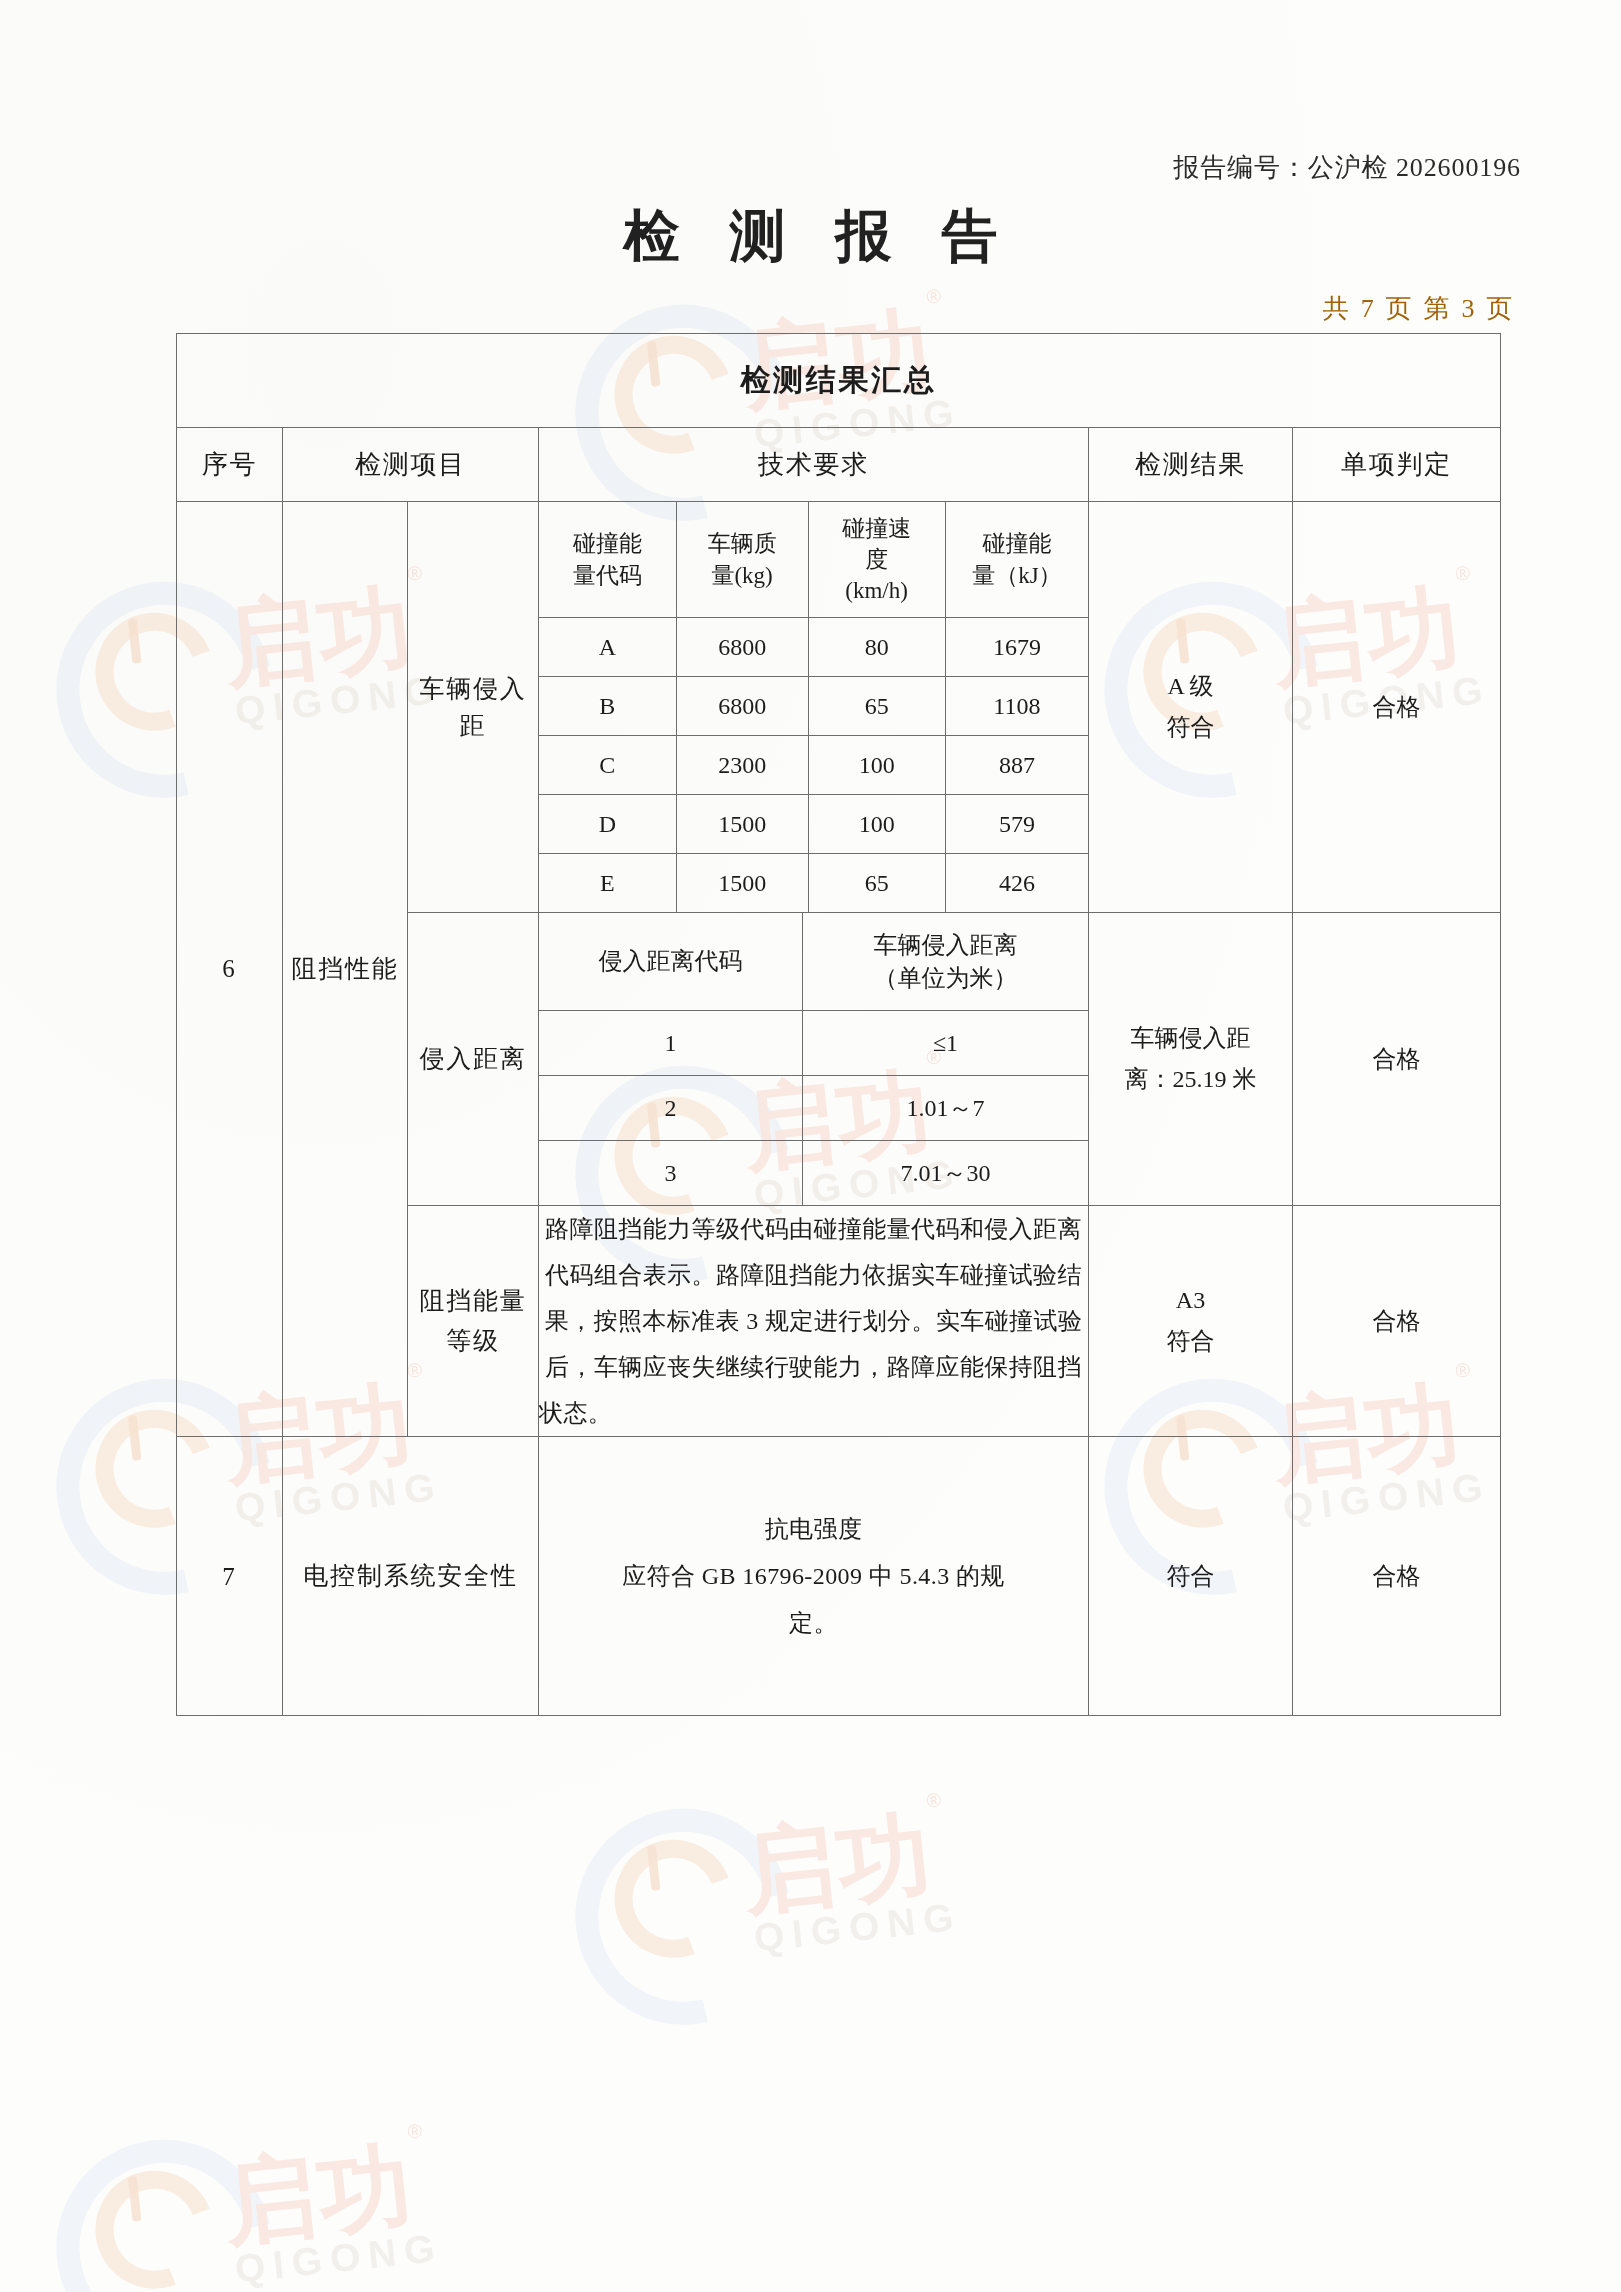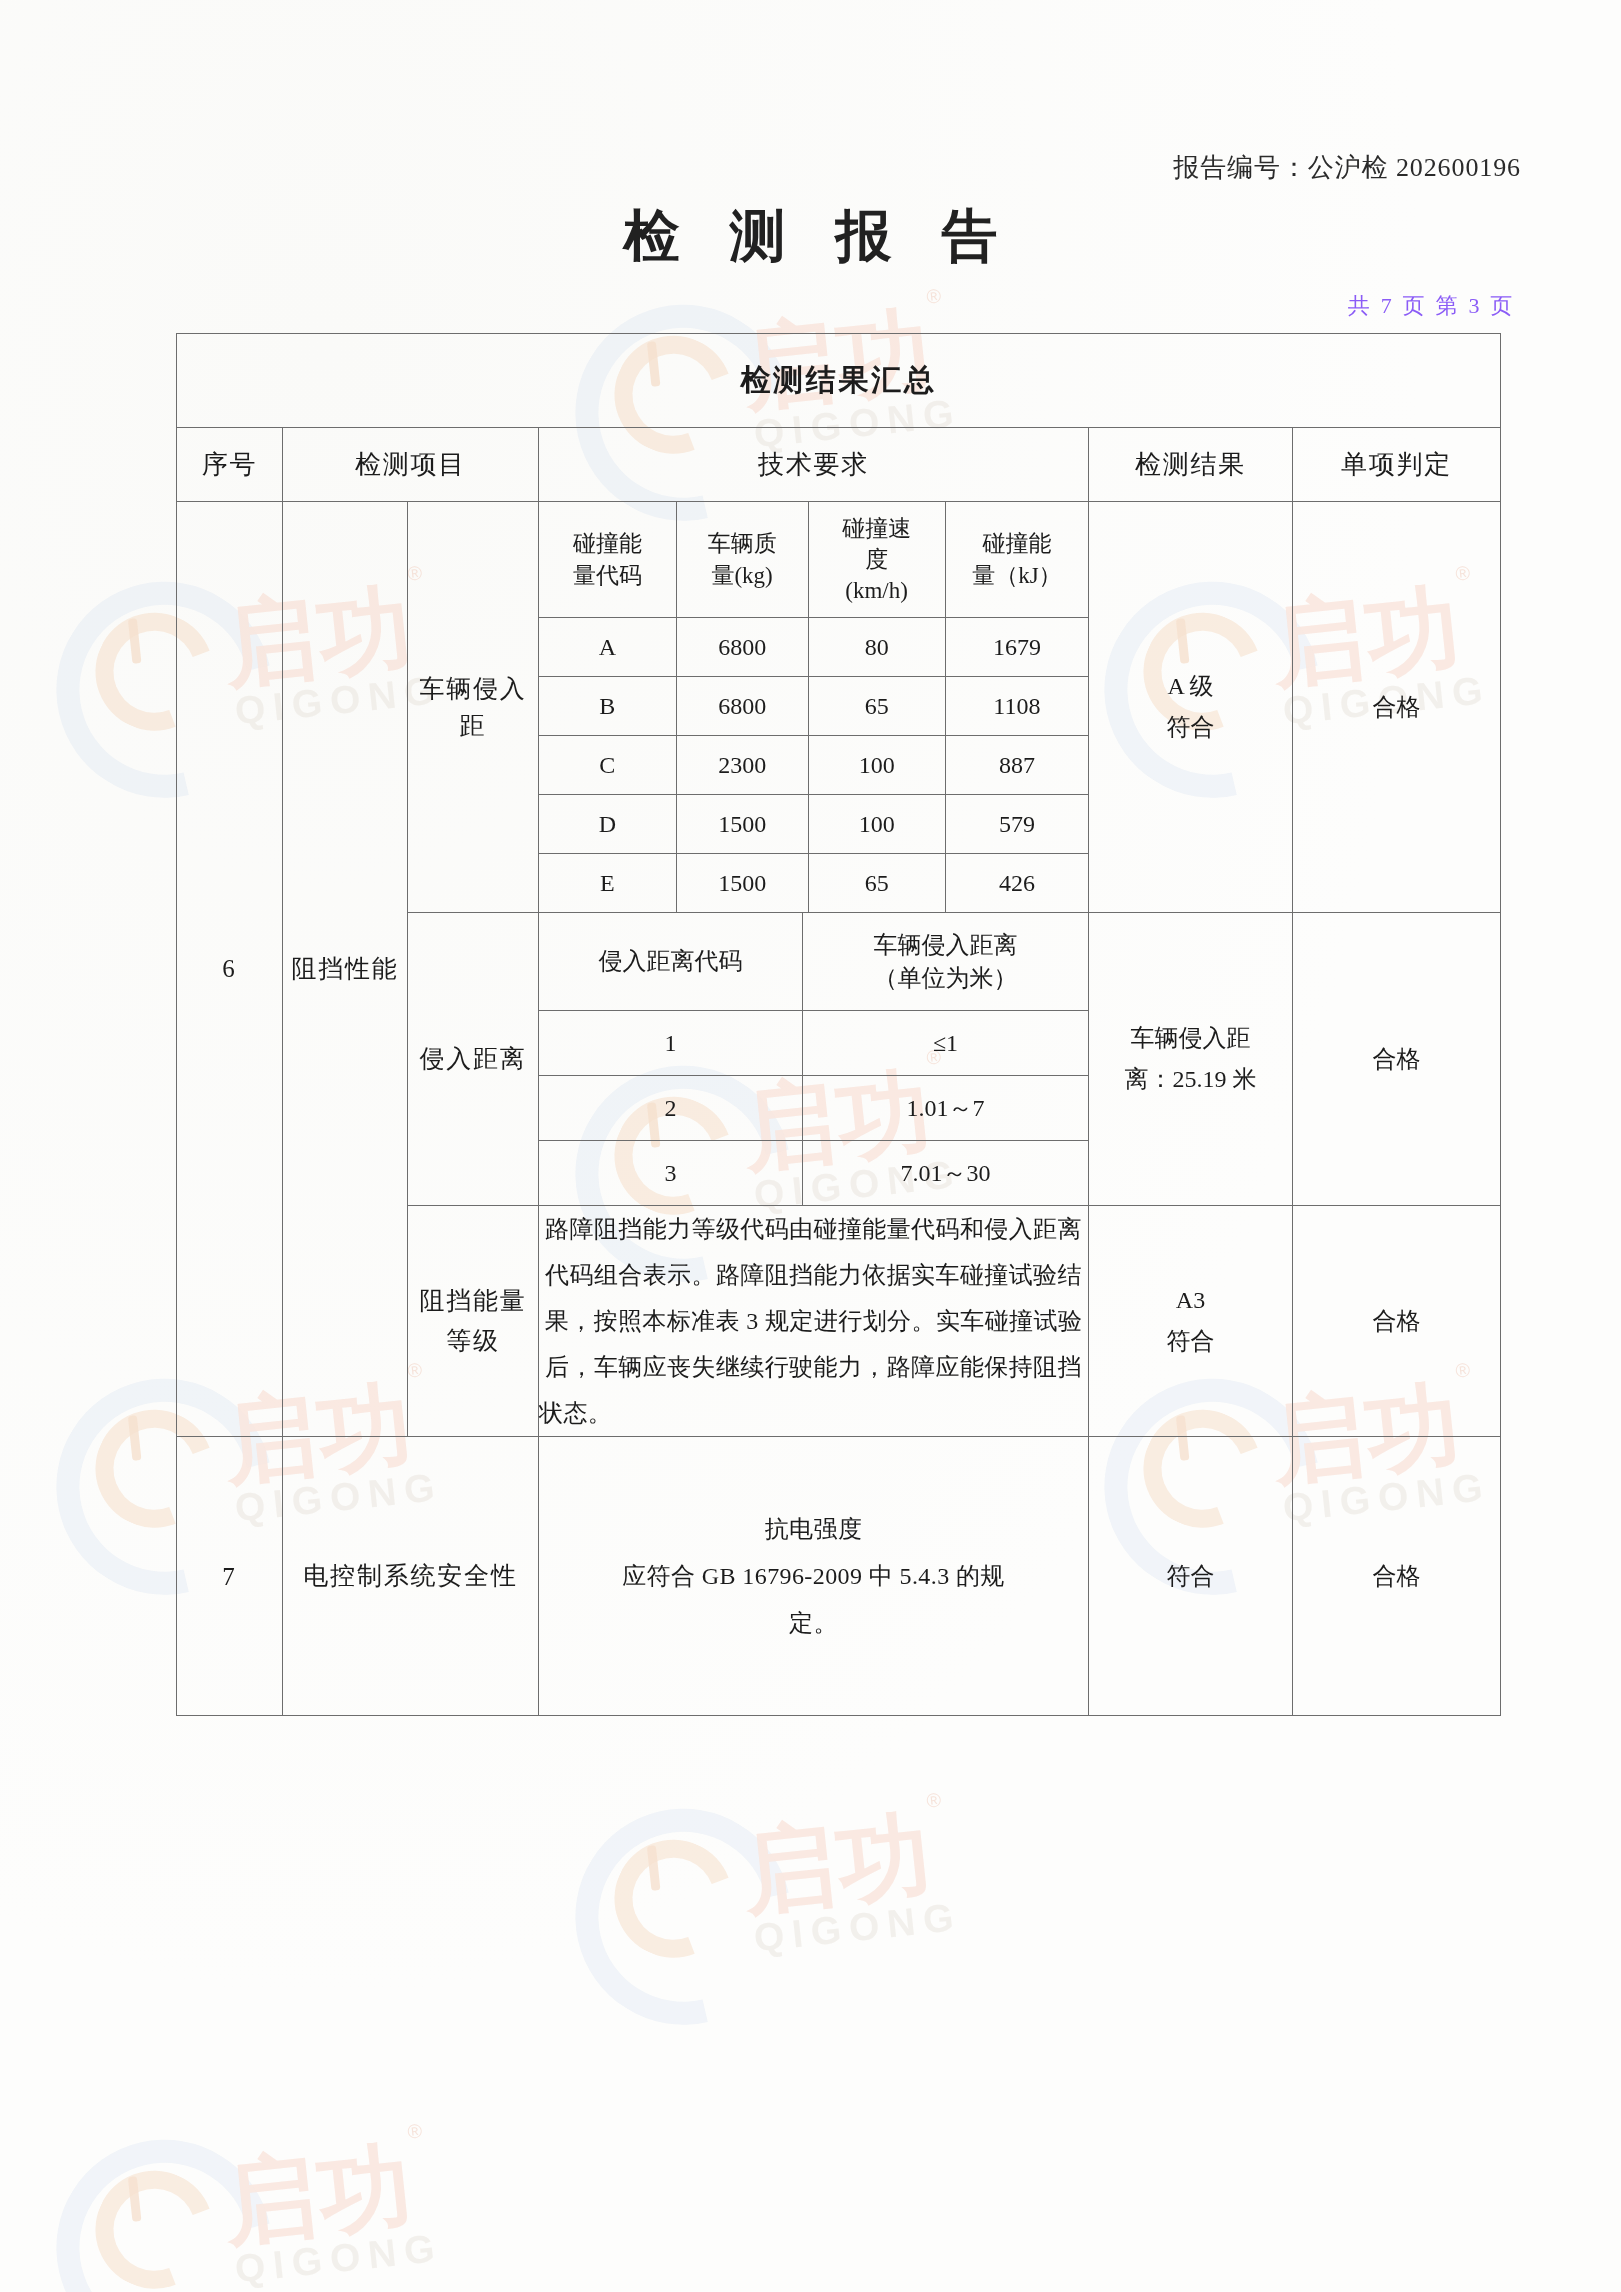--- a/index.html
+++ b/index.html
@@ -120,24 +120,24 @@
     font-size: 56px;
     font-weight: 700;
     letter-spacing: 18px;
     color: #212121;
     padding-left: 18px;
   }
   .page-of {
     position: absolute;
     right: 106px;
     top: 291px;
-    font-size: 22px;
+    font-size: 26px;
     letter-spacing: 2.7px;
     white-space: nowrap;
-    color: #8b5cf6;
+    color: #a16207;
   }
 
   
   table {
     border-collapse: collapse;
     table-layout: fixed;
   }
   .main-table {
     position: absolute;
     left: 176px;

